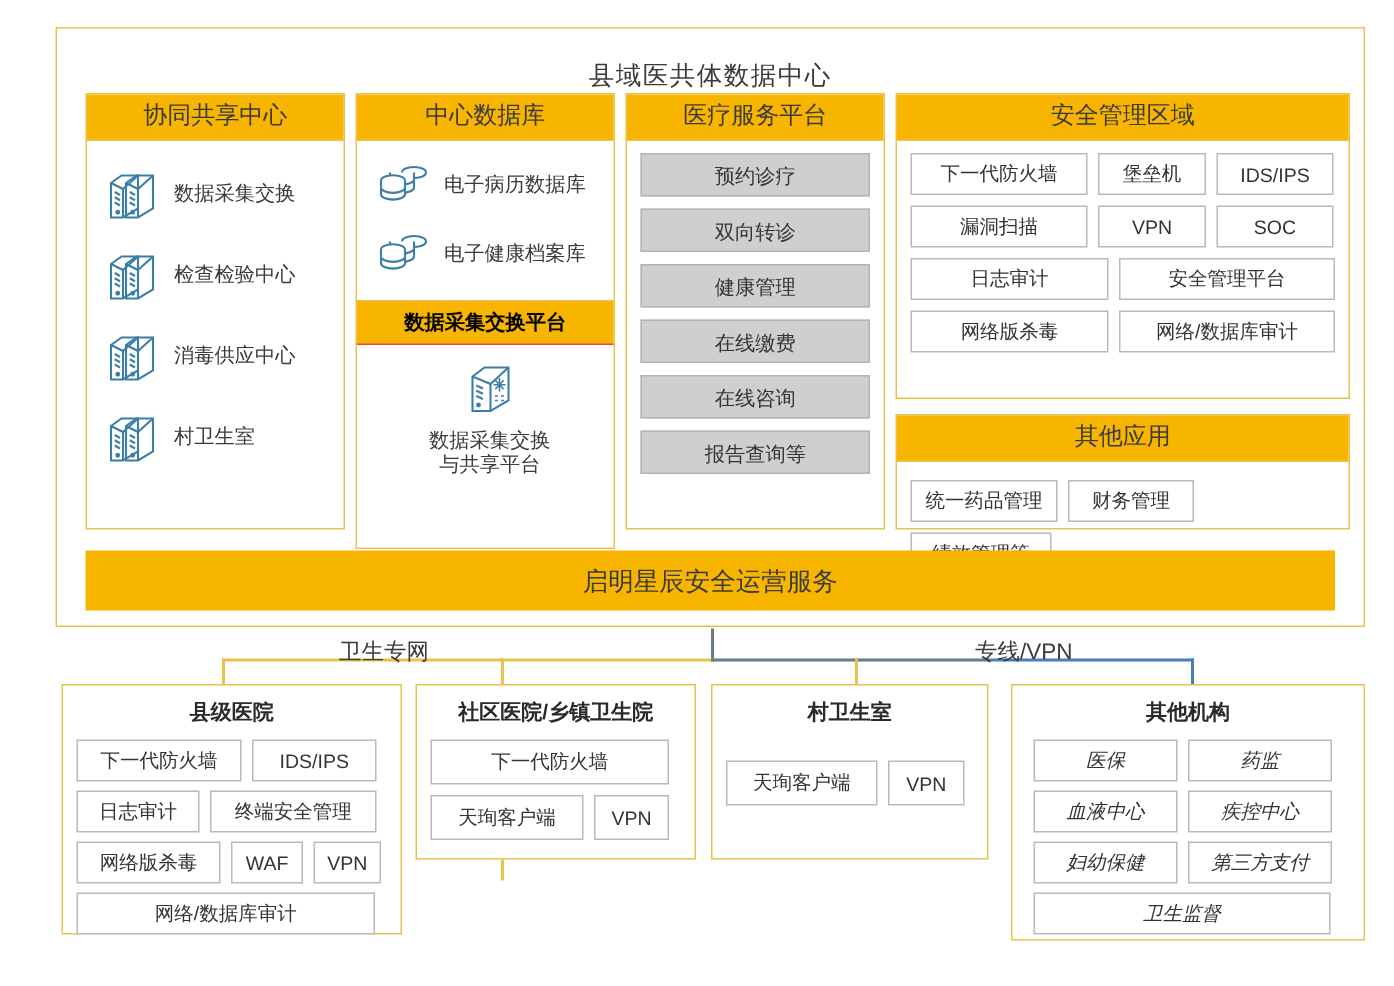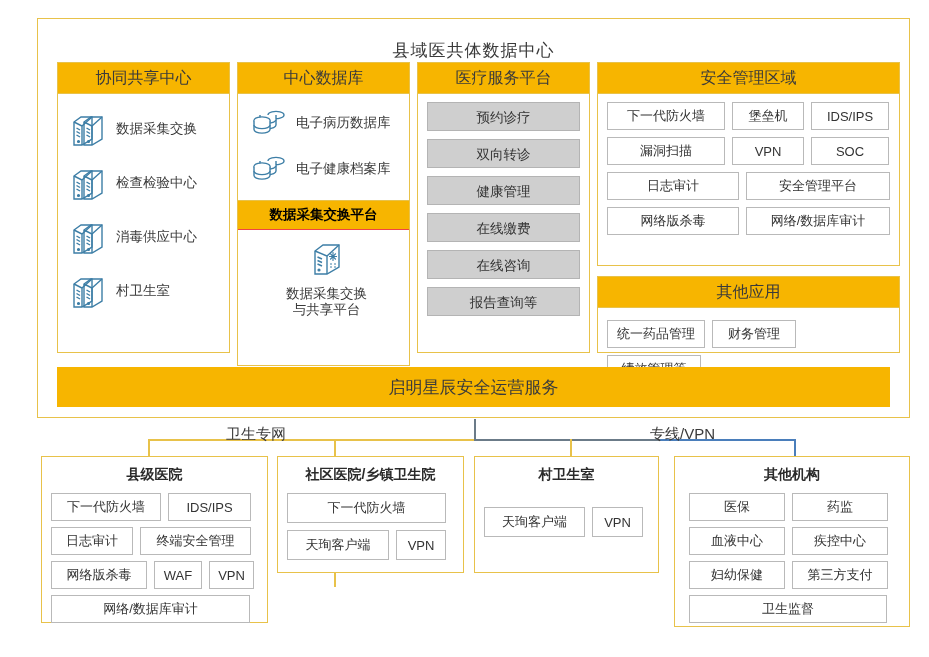--- a/index.html
+++ b/index.html
@@ -347,21 +347,21 @@
     <div class="org-body" style="padding-top:14px;">
       <div class="chip-grid">
         <div class="chip" style="width:101px;height:30px;">天珣客户端</div>
         <div class="chip" style="width:51px;height:30px;">VPN</div>
       </div>
     </div>
   </div>
 
   <div class="org" style="left:674px;top:456px;width:236px;height:171px;">
     <div class="org-title">其他机构</div>
-    <div class="org-body" style="padding:0 14px 10px;">
+    <div class="org-body" style="padding:0 14px 10px;font-style:italic;">
       <div class="chip-grid" style="margin-bottom:6px;">
         <div class="chip" style="width:96px;height:28px;">医保</div>
         <div class="chip" style="width:96px;height:28px;">药监</div>
       </div>
       <div class="chip-grid" style="margin-bottom:6px;">
         <div class="chip" style="width:96px;height:28px;">血液中心</div>
         <div class="chip" style="width:96px;height:28px;">疾控中心</div>
       </div>
       <div class="chip-grid" style="margin-bottom:6px;">
         <div class="chip" style="width:96px;height:28px;">妇幼保健</div>

